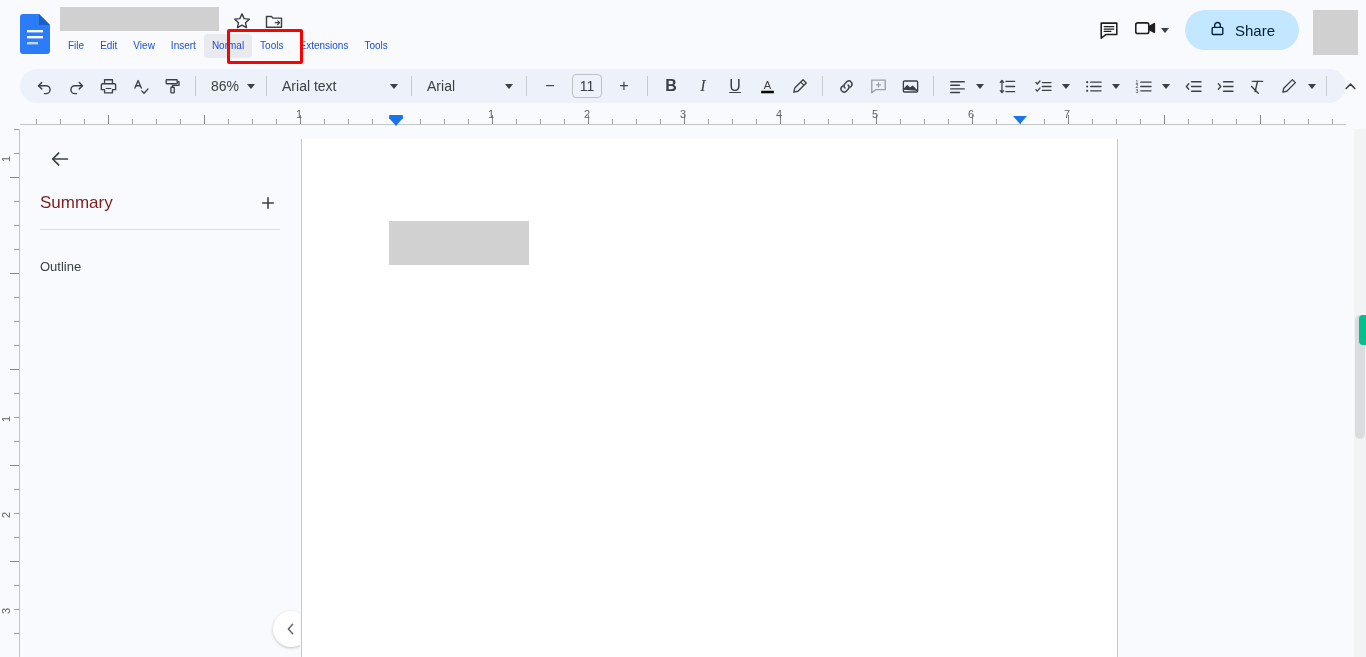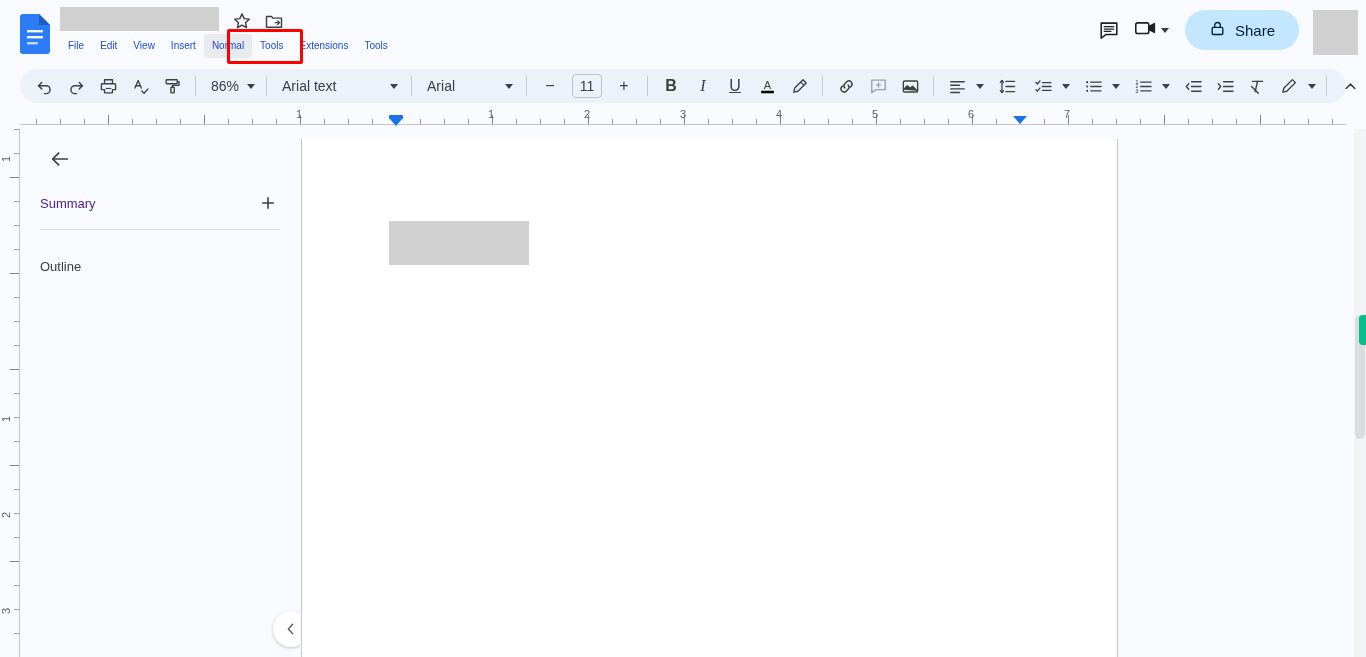--- a/index.html
+++ b/index.html
@@ -300,21 +300,21 @@
     border-radius: 50%;
     cursor: pointer;
   }
   #summary-row {
     position: absolute;
     left: 20px; top: 58px;
     width: 240px; height: 32px;
     display: flex; align-items: center; justify-content: space-between;
   }
   #summary-label {
-    font-size: 13px; color: #4c1d95;
+    font-size: 17px; color: #7f1d1d;
   }
   #summary-add {
     width: 24px; height: 24px;
     display: flex; align-items: center; justify-content: center;
     cursor: pointer;
   }
   #panel-divider {
     position: absolute;
     left: 20px; top: 100px;
     width: 240px; height: 1px;

